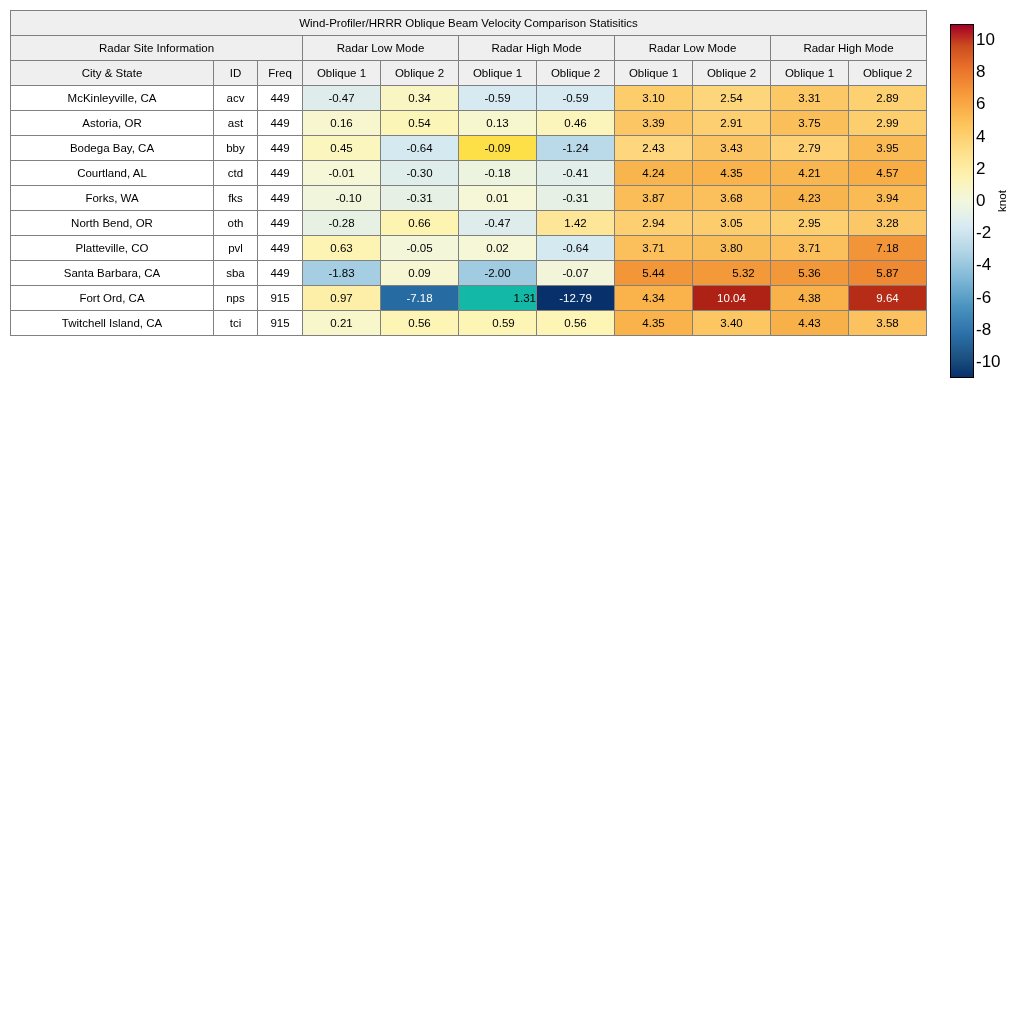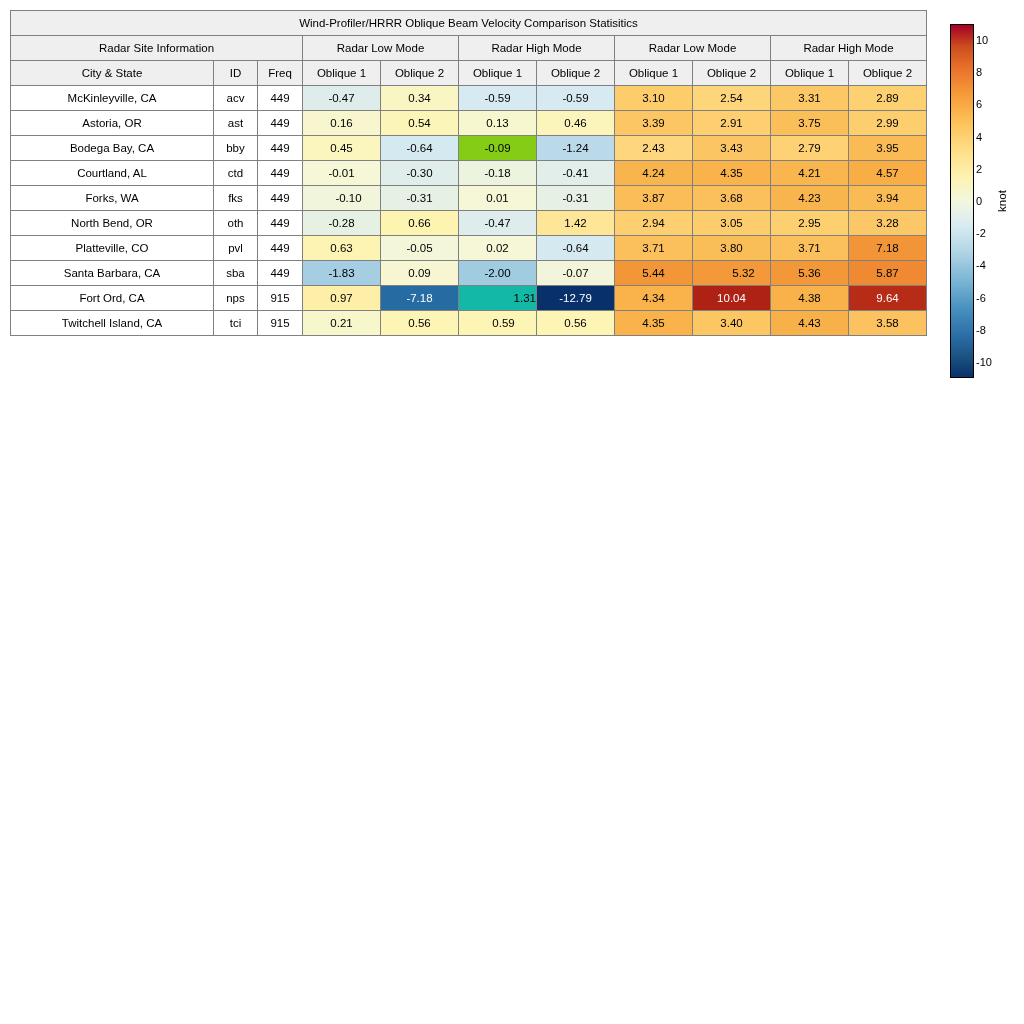--- a/index.html
+++ b/index.html
@@ -81,21 +81,21 @@
       #fee08a 64%,
       #fdc35a 72%,
       #f79c3b 80%,
       #e8702a 88%,
       #cc4c1e 94%,
       #a50026 100%);
   }
   .cbar-tick {
     position: absolute;
     left: 26px;
-    font-size: 11px;
+    font-size: 17px;
     color: #000;
     transform: translateY(-50%);
     white-space: nowrap;
   }
   .cbar-label {
     position: absolute;
     left: 52px;
     top: 177px;
     font-size: 11.5px;
     color: #000;
@@ -162,21 +162,21 @@
             <td class="col-val" style="background: rgb(253, 207, 112); color: rgb(0, 0, 0);">2.91</td>
             <td class="col-val" style="background: rgb(251, 191, 90); color: rgb(0, 0, 0);">3.75</td>
             <td class="col-val" style="background: rgb(253, 206, 110); color: rgb(0, 0, 0);">2.99</td>
           </tr>
           <tr>
             <td class="col-city">Bodega Bay, CA</td>
             <td class="col-id">bby</td>
             <td class="col-freq">449</td>
             <td class="col-val" style="background: rgb(251, 246, 189); color: rgb(0, 0, 0);">0.45</td>
             <td class="col-val" style="background: rgb(213, 233, 241); color: rgb(0, 0, 0);">-0.64</td>
-            <td class="col-val" style="background: #84cc16; color: rgb(0, 0, 0); margin-left: 37px;">-0.09</td>
+            <td class="col-val" style="background: #fde047; color: rgb(0, 0, 0); margin-left: 37px;">-0.09</td>
             <td class="col-val" style="background: rgb(187, 218, 233); color: rgb(0, 0, 0);">-1.24</td>
             <td class="col-val" style="background: rgb(253, 214, 125); color: rgb(0, 0, 0);">2.43</td>
             <td class="col-val" style="background: rgb(252, 197, 99); color: rgb(0, 0, 0);">3.43</td>
             <td class="col-val" style="background: rgb(253, 209, 116); color: rgb(0, 0, 0);">2.79</td>
             <td class="col-val" style="background: rgb(250, 187, 85); color: rgb(0, 0, 0);">3.95</td>
           </tr>
           <tr>
             <td class="col-city">Courtland, AL</td>
             <td class="col-id">ctd</td>
             <td class="col-freq">449</td>

